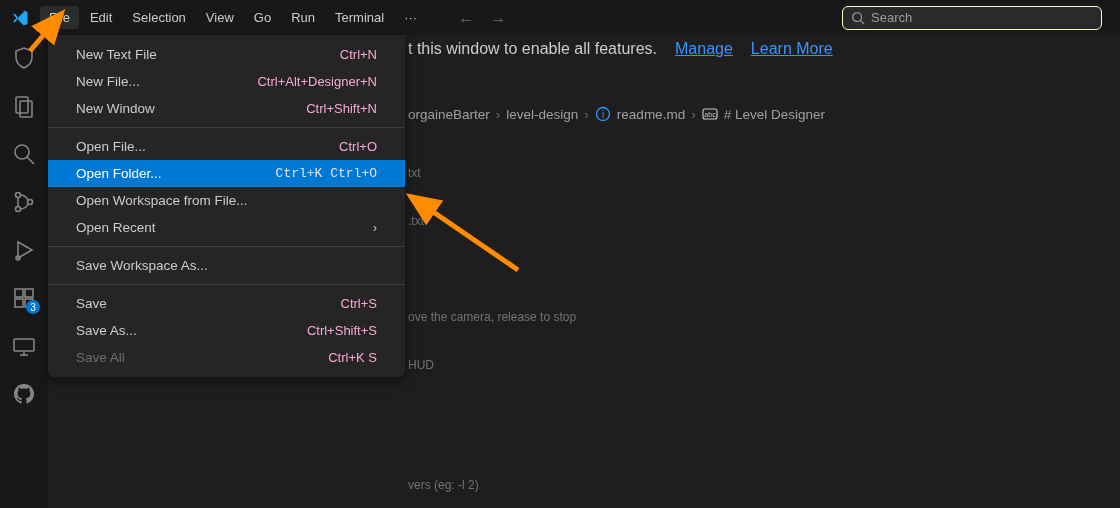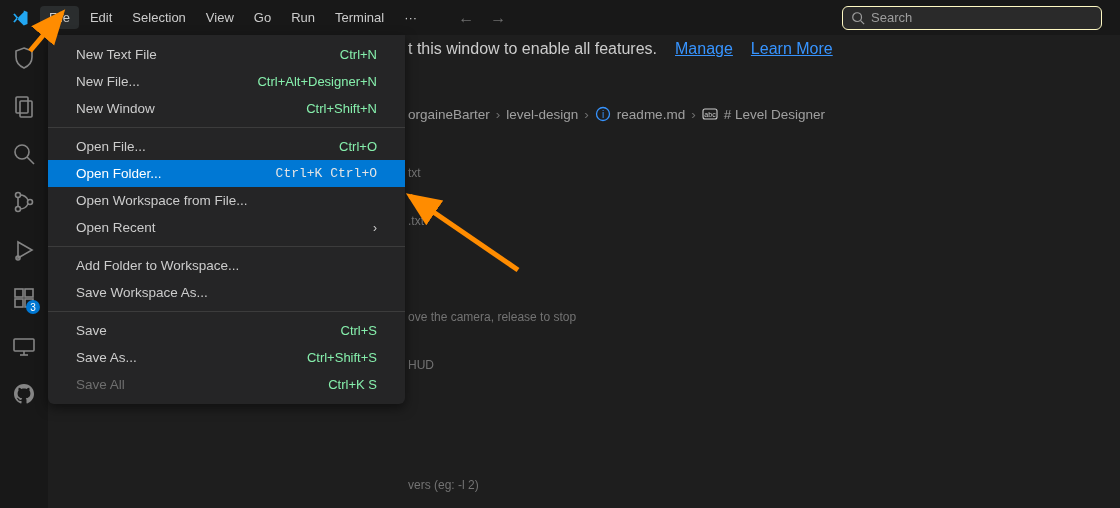--- a/index.html
+++ b/index.html
@@ -22,21 +22,21 @@
   .bc-icon{display:inline-flex;width:16px;height:16px;align-items:center;justify-content:center;}
   .editor{padding-left:408px;padding-top:30px;font-family:Consolas,monospace;font-size:12px;line-height:24px;color:#737373;white-space:pre;}
   .activity{position:absolute;left:0;top:35px;width:48px;height:calc(100% - 35px);background:#181818;display:flex;flex-direction:column;align-items:center;padding-top:10px;gap:22px;}
   .activity .aicon{width:26px;height:26px;color:#858585;position:relative;display:flex;align-items:center;justify-content:center;}
   .activity .aicon svg{width:24px;height:24px;stroke:#858585;fill:none;stroke-width:1.6;}
   .badge{position:absolute;bottom:-3px;right:-3px;background:#0078d4;border-radius:8px;min-width:14px;height:14px;font-size:10px;display:flex;align-items:center;justify-content:center;color:white;padding:0 3px;}
   .dropdown{position:absolute;left:48px;top:35px;width:357px;background:#252526;box-shadow:0 4px 12px rgba(0,0,0,0.5);padding:6px 0;border-radius:0 0 6px 6px;z-index:100;}
   .dd-row{display:flex;align-items:center;justify-content:space-between;padding:6px 28px;cursor:pointer;color:#cccccc;font-size:13.5px;}
   .dd-row.sel{background:#0078d4;color:#ffffff;}
   .dd-row.disabled{color:#6e6e6e;gap:28px;}
-  .dd-row .sc{color:#86efac;font-size:13px;}
+  .dd-row .sc{color:#f9a8d4;font-size:13px;}
   .dd-row.sel .sc{color:#e5e5e5;font-family:Liberation Mono, monospace;}
   .dd-sep{height:1px;background:#3c3c3c;margin:5px 0;}
   .dd-chev{color:#cccccc;font-size:12px;}
   
   .arrow1{position:absolute;left:24px;top:3px;width:52px;height:52px;z-index:200;pointer-events:none;}
   .arrow2{position:absolute;left:400px;top:188px;width:130px;height:90px;z-index:200;pointer-events:none;}
 </style>
 </head>
 <body>
 
@@ -190,24 +190,20 @@
   <div class="dd-row">
       <span>Open Workspace from File...</span>
       <span class="sc"></span>
     </div>
   <div class="dd-row">
       <span>Open Recent</span>
       <span class="dd-chev">›</span>
     </div>
   <div class="dd-sep"></div>
   <div class="dd-row">
-      <span>Add Folder to Workspace...</span>
-      <span class="sc"></span>
-    </div>
-  <div class="dd-row">
       <span>Save Workspace As...</span>
       <span class="sc"></span>
     </div>
   <div class="dd-sep"></div>
   <div class="dd-row">
       <span>Save</span>
       <span class="sc">Ctrl+S</span>
     </div>
   <div class="dd-row">
       <span>Save As...</span>

